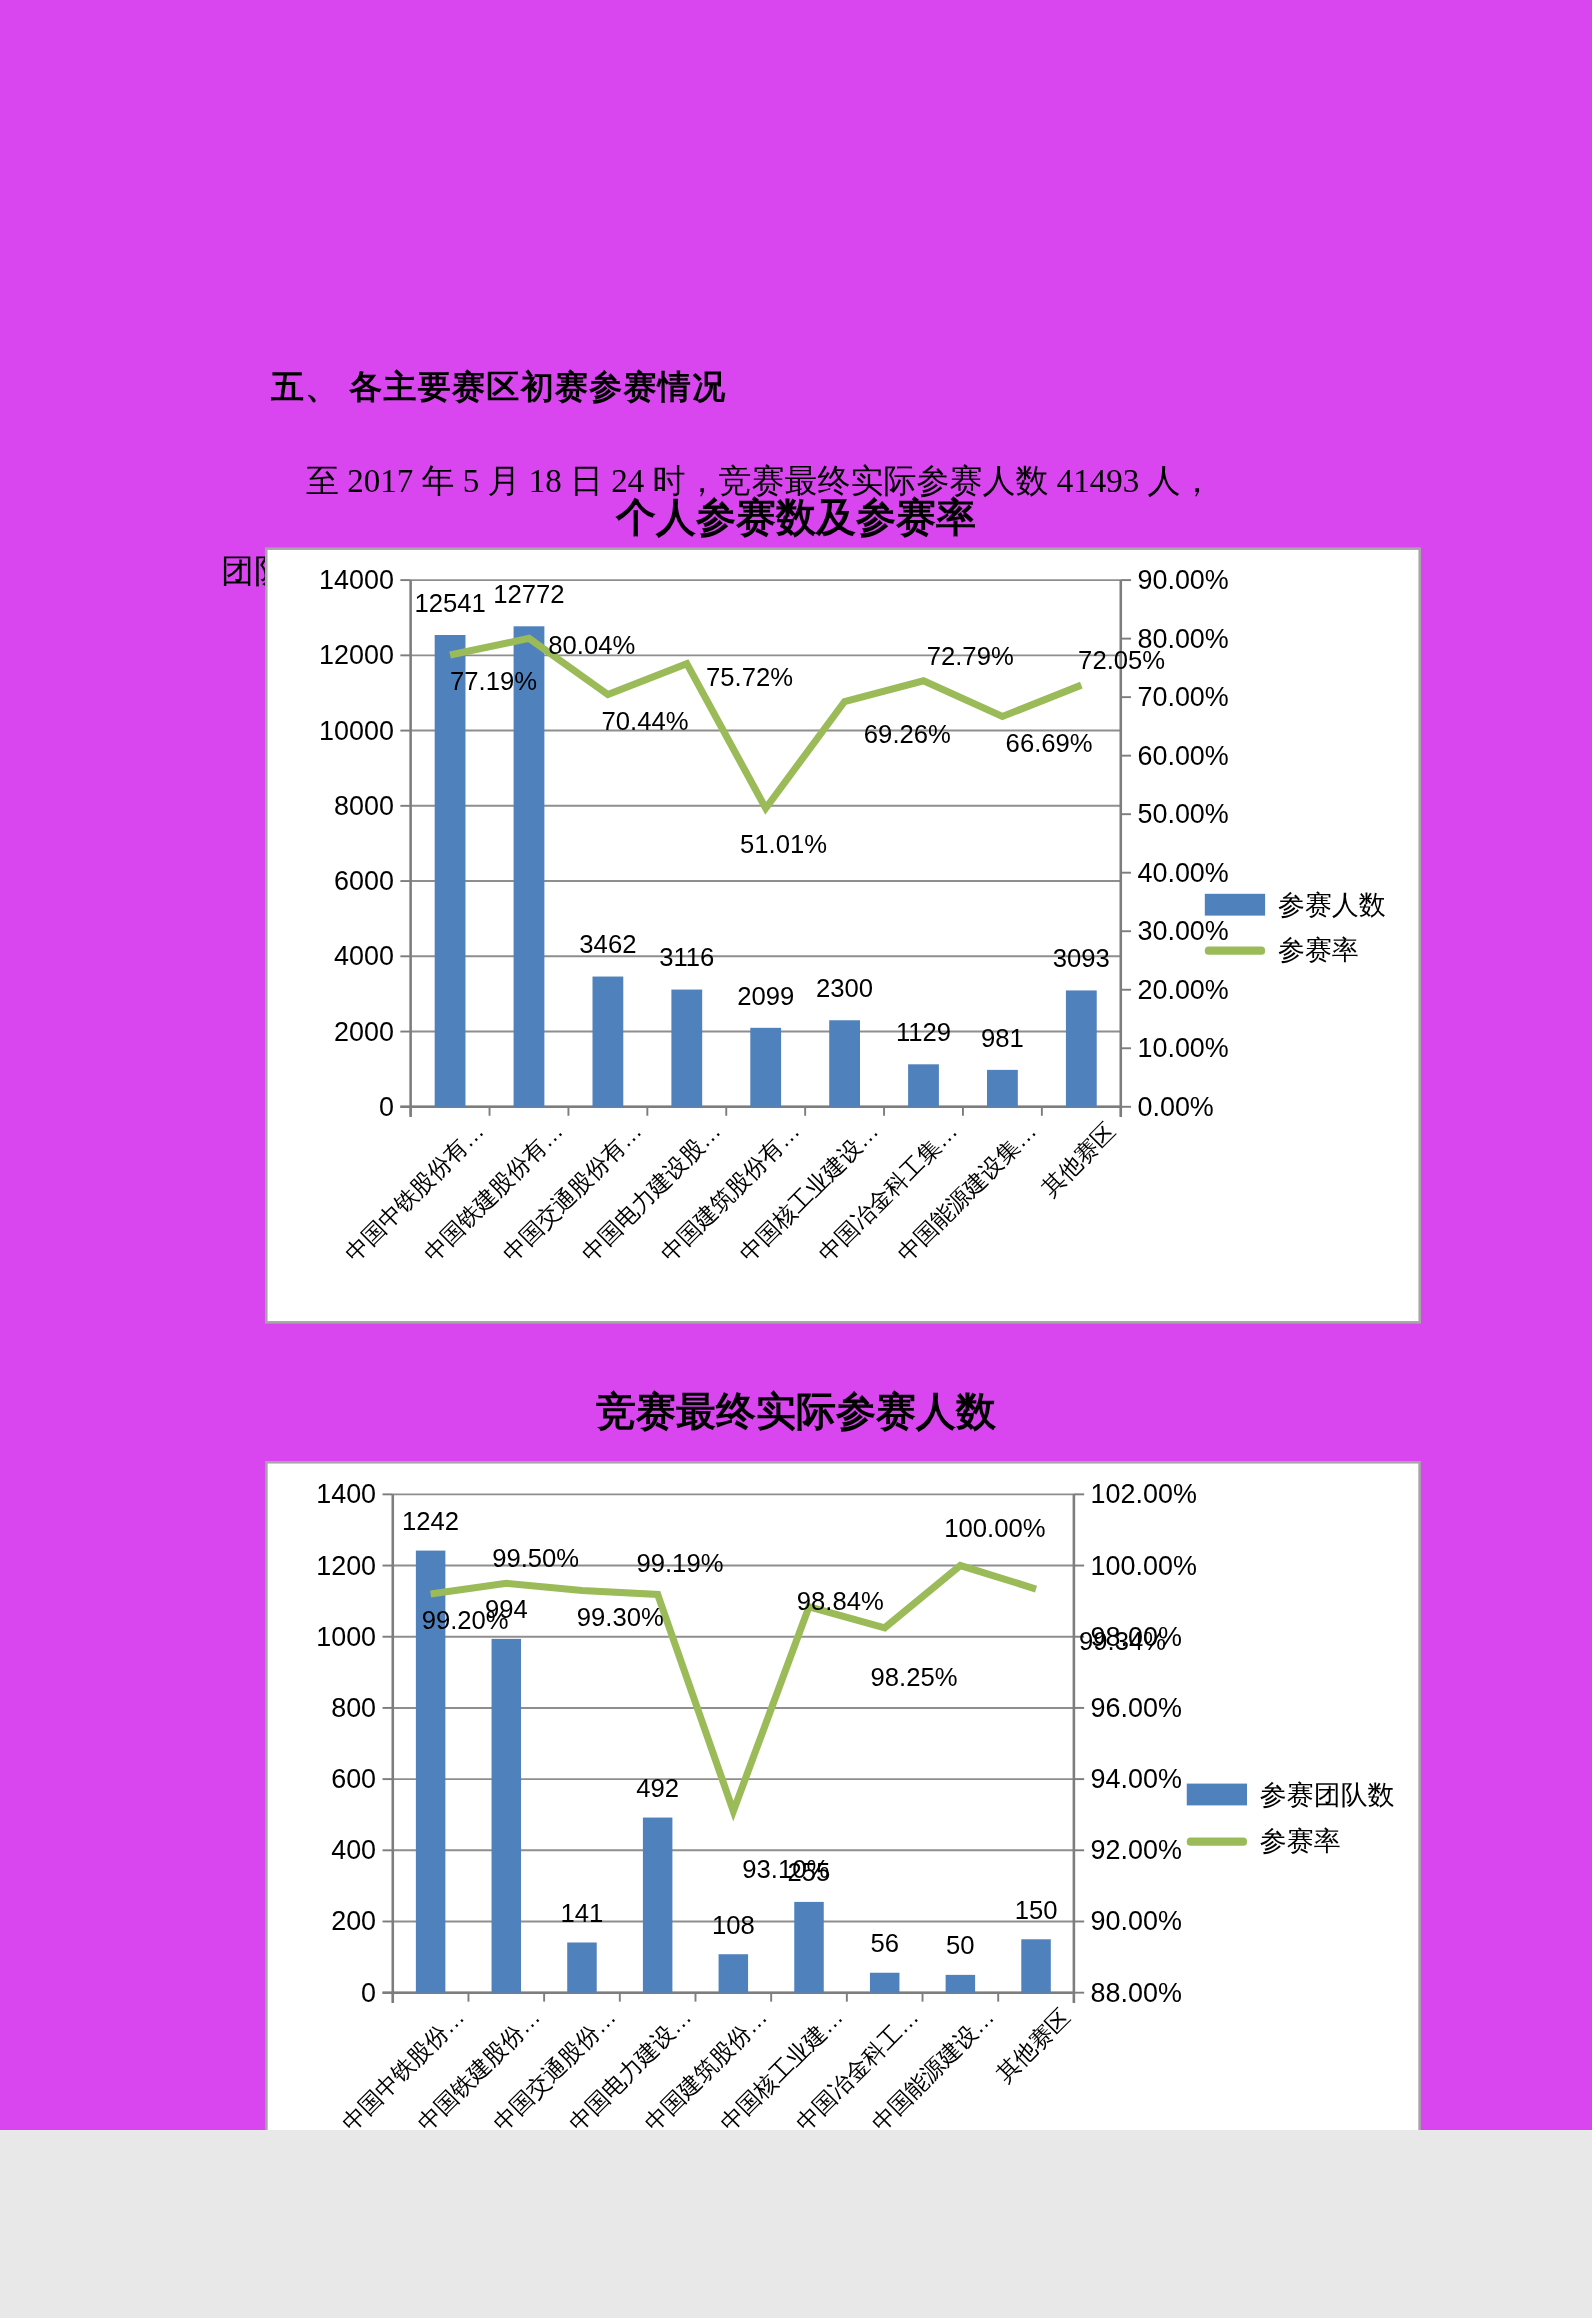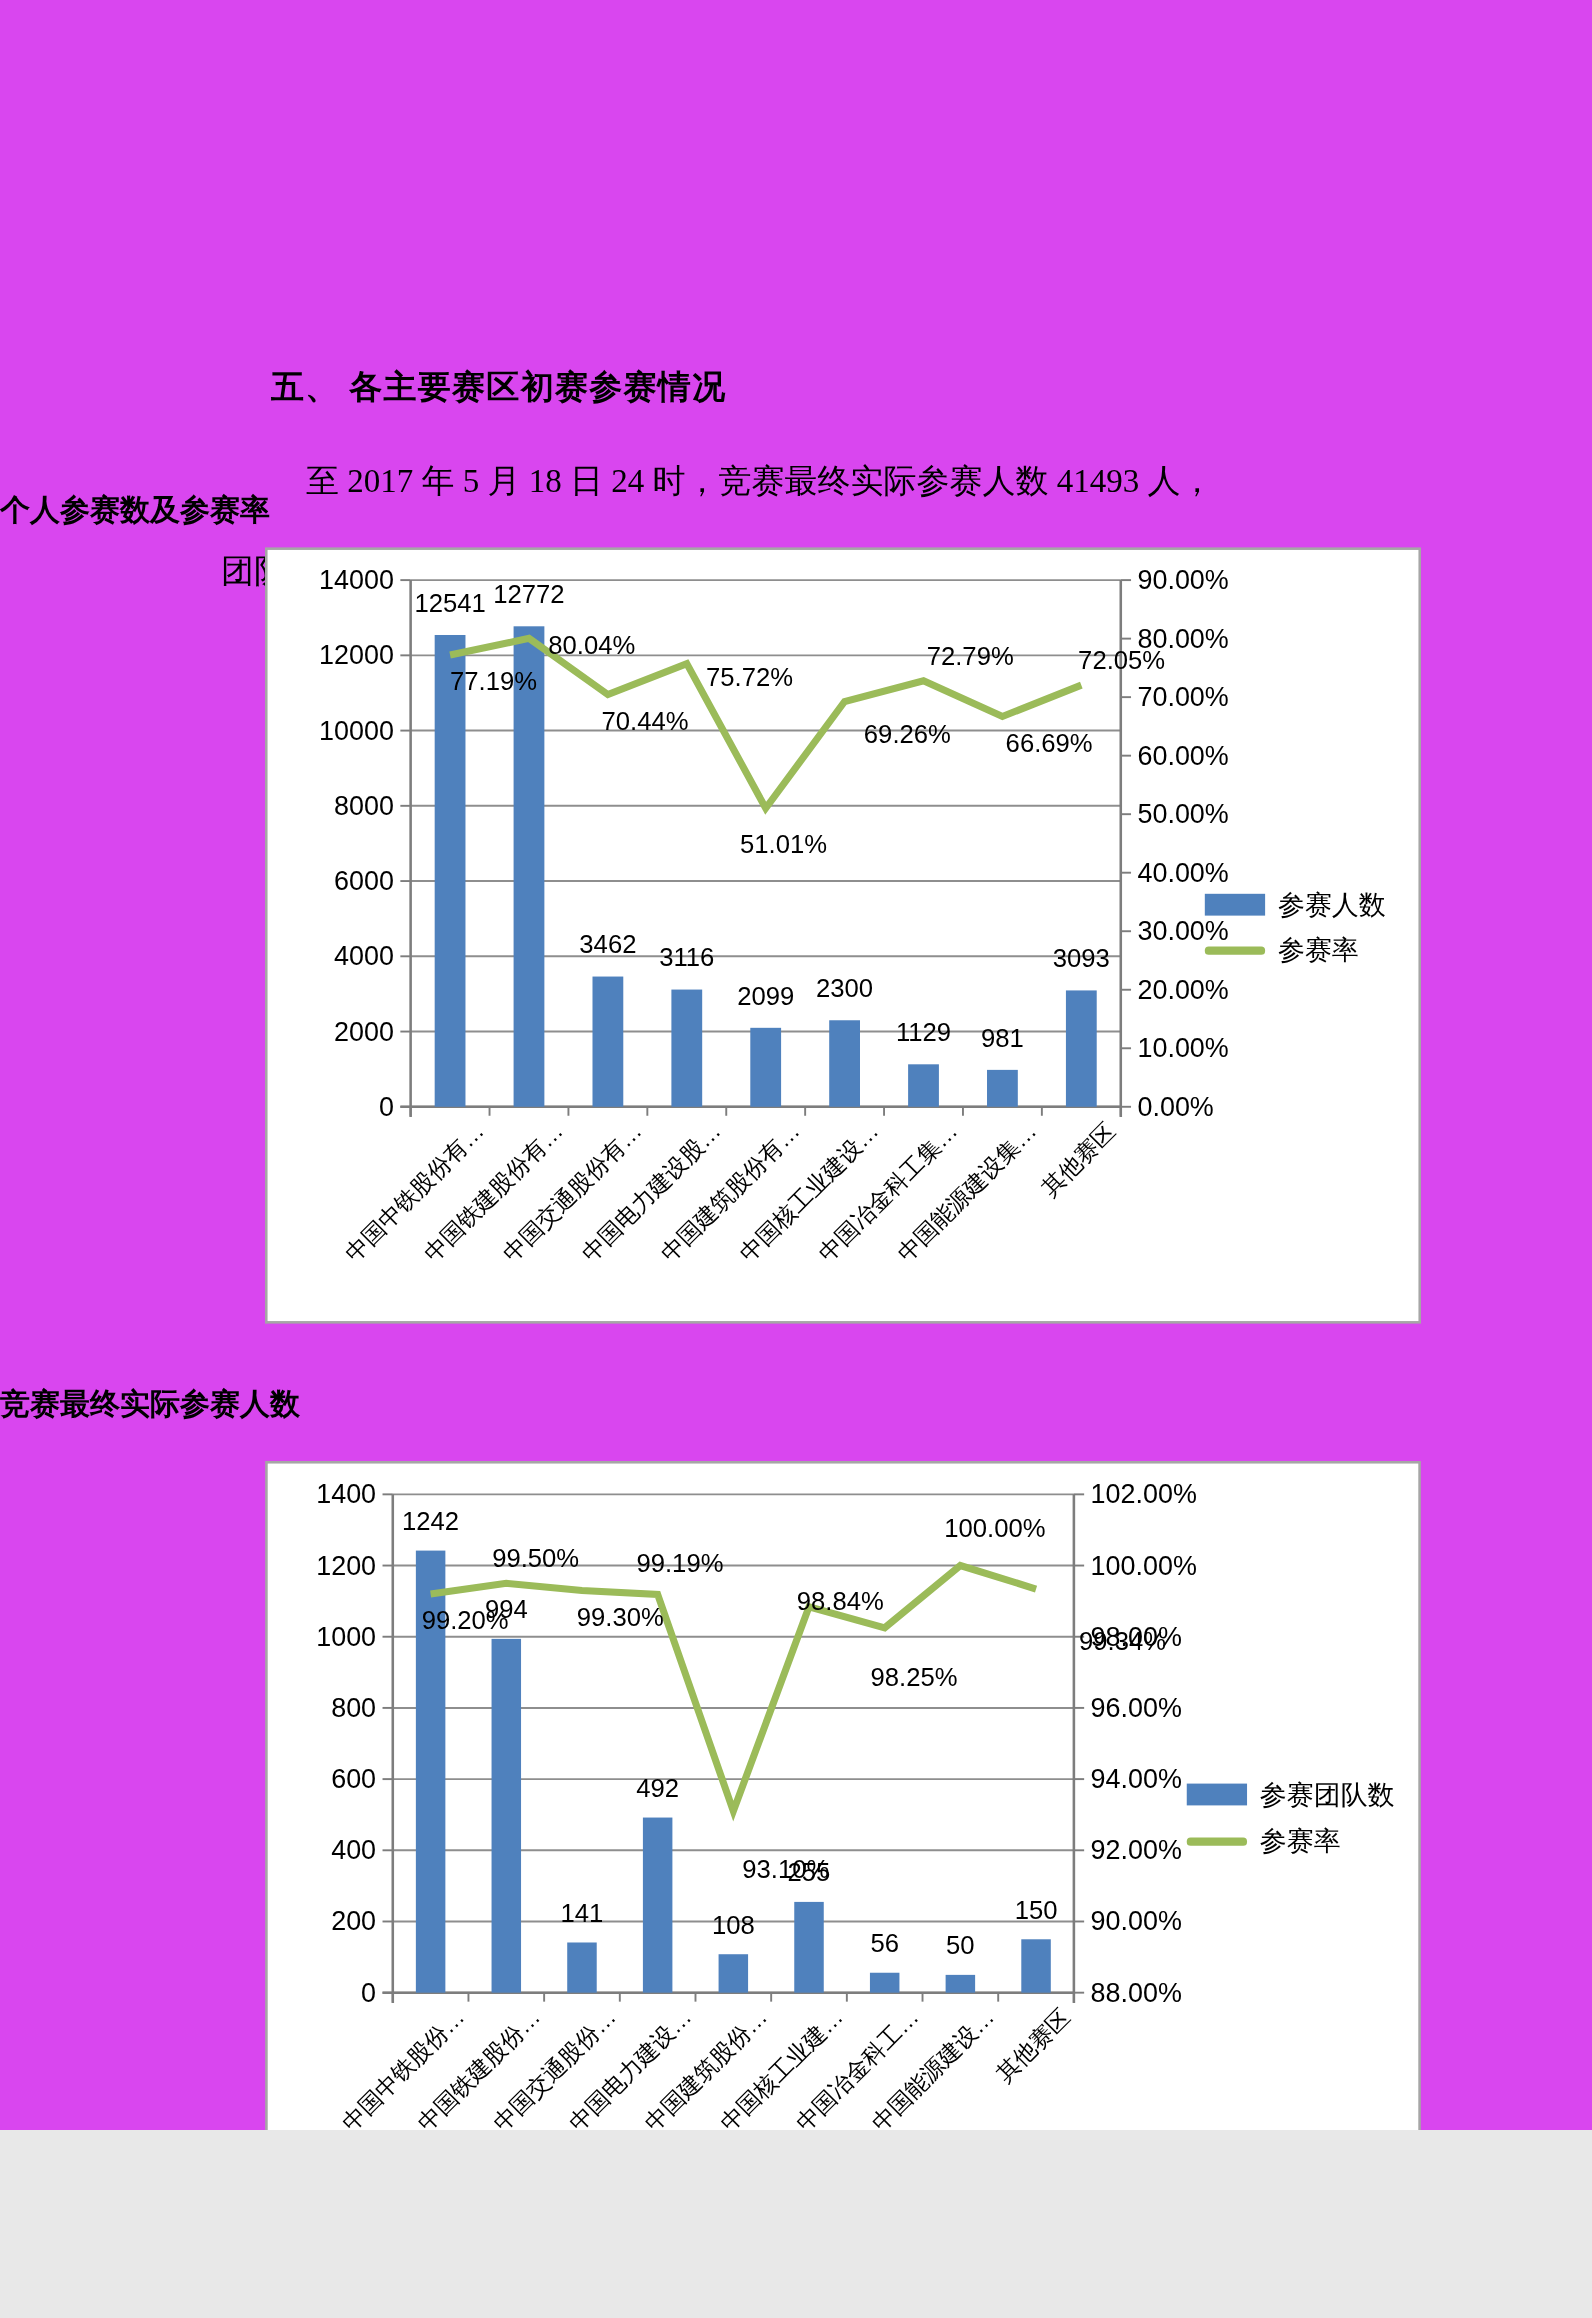--- a/index.html
+++ b/index.html
@@ -3,21 +3,21 @@
 <meta charset="utf-8">
 <style>
   html,body{margin:0;padding:0;background:#e8e8e8;}
   .page{position:relative;width:1592px;height:2130px;background:#d946ef;overflow:hidden;
         font-family:"Liberation Serif","DejaVu Serif",serif;color:#000;}
   .heading{position:absolute;left:221px;top:365px;width:1155px;font-size:33px;font-weight:bold;
            text-indent:50px;letter-spacing:1.3px;}
   .bodyline{position:absolute;left:221px;width:1155px;font-size:33px;line-height:46px;}
   .line1{top:458px;text-indent:85px;}
   .line2{top:548px;}
-  .chart-title{position:absolute;left:0;width:1592px;font-size:30px;font-weight:bold;
+  .chart-title{position:absolute;left:0;width:1592px;text-align:center;font-size:40px;font-weight:bold;
                font-family:"Liberation Serif","DejaVu Serif",serif;}
   .t1{top:490px;}
   .t2{top:1384px;}
   .chart-box{position:absolute;left:265px;width:1156px;}
   .cb1{top:547px;height:777px;}
   .cb2{top:1461px;height:726px;}
   .footer{position:absolute;left:0;top:2190px;width:1592px;text-align:center;font-size:28px;
           letter-spacing:2.6px;}
   svg text{font-family:"Liberation Sans","DejaVu Sans",sans-serif;fill:#000;}
 </style>

